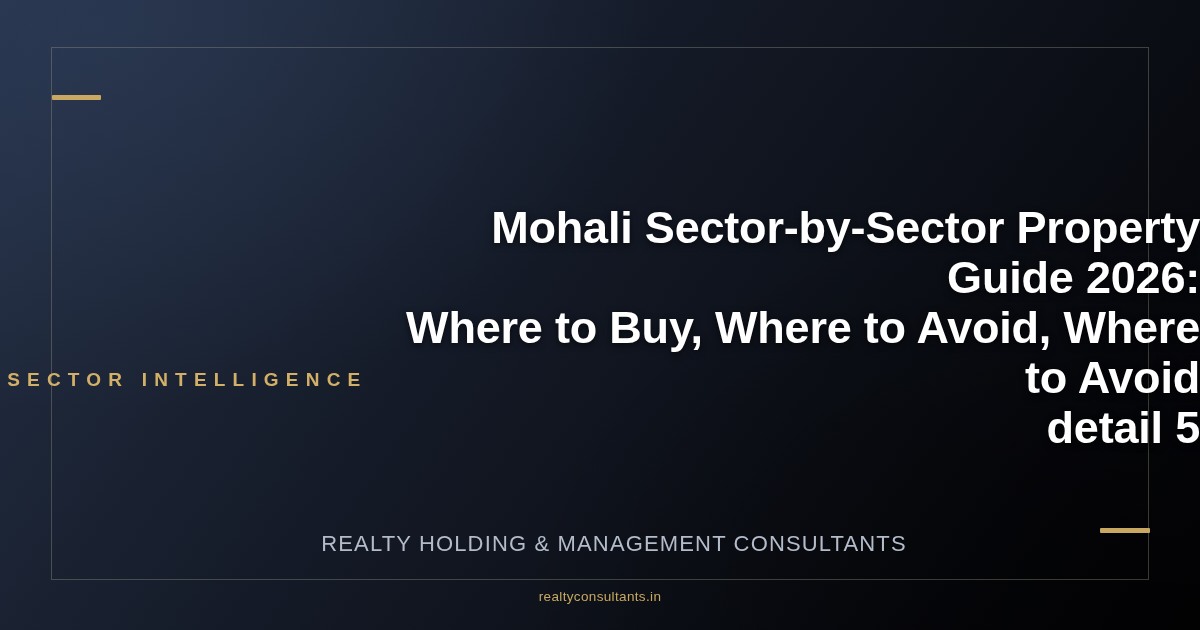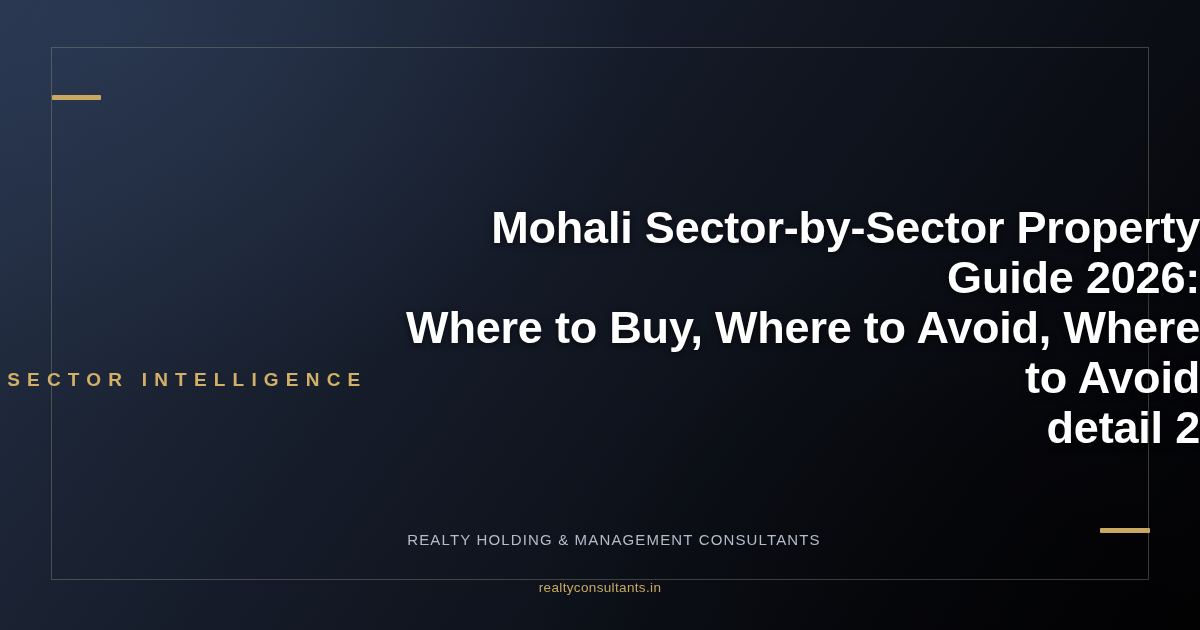--- a/index.html
+++ b/index.html
@@ -103,21 +103,21 @@
   
   .footer {
     position: absolute;
     left: 0;
     right: 0;
     top: 531px;
     text-align: center;
   }
 
   .brand {
-    font-size: 15px;
+    font-size: 22px;
     font-weight: 400;
     letter-spacing: 1.15px;
     color: #b4bcca;
     text-transform: uppercase;
     white-space: nowrap;
     padding-left: 28px;
   }
 
   .site {
     margin-top: 32px;
@@ -140,21 +140,21 @@
   <div class="accent accent-tl"></div>
   <div class="accent accent-br"></div>
 
   <div class="content">
 
     <div class="eyebrow">SECTOR INTELLIGENCE</div>
 
     <h1 class="title">
       <span style="display: block;">Mohali Sector-by-Sector Property Guide 2026:</span>
       <span style="display: block;">Where to Buy, Where to Avoid, Where to Avoid</span>
-      <span style="display: block;">detail 2</span>
+      <span style="display: block;">detail 5</span>
     </h1>
 
   </div>
 
   <div class="footer">
     <div class="brand">REALTY HOLDING &amp; MANAGEMENT CONSULTANTS</div>
     <div class="site">realtyconsultants.in</div>
   </div>
 
 </div>

